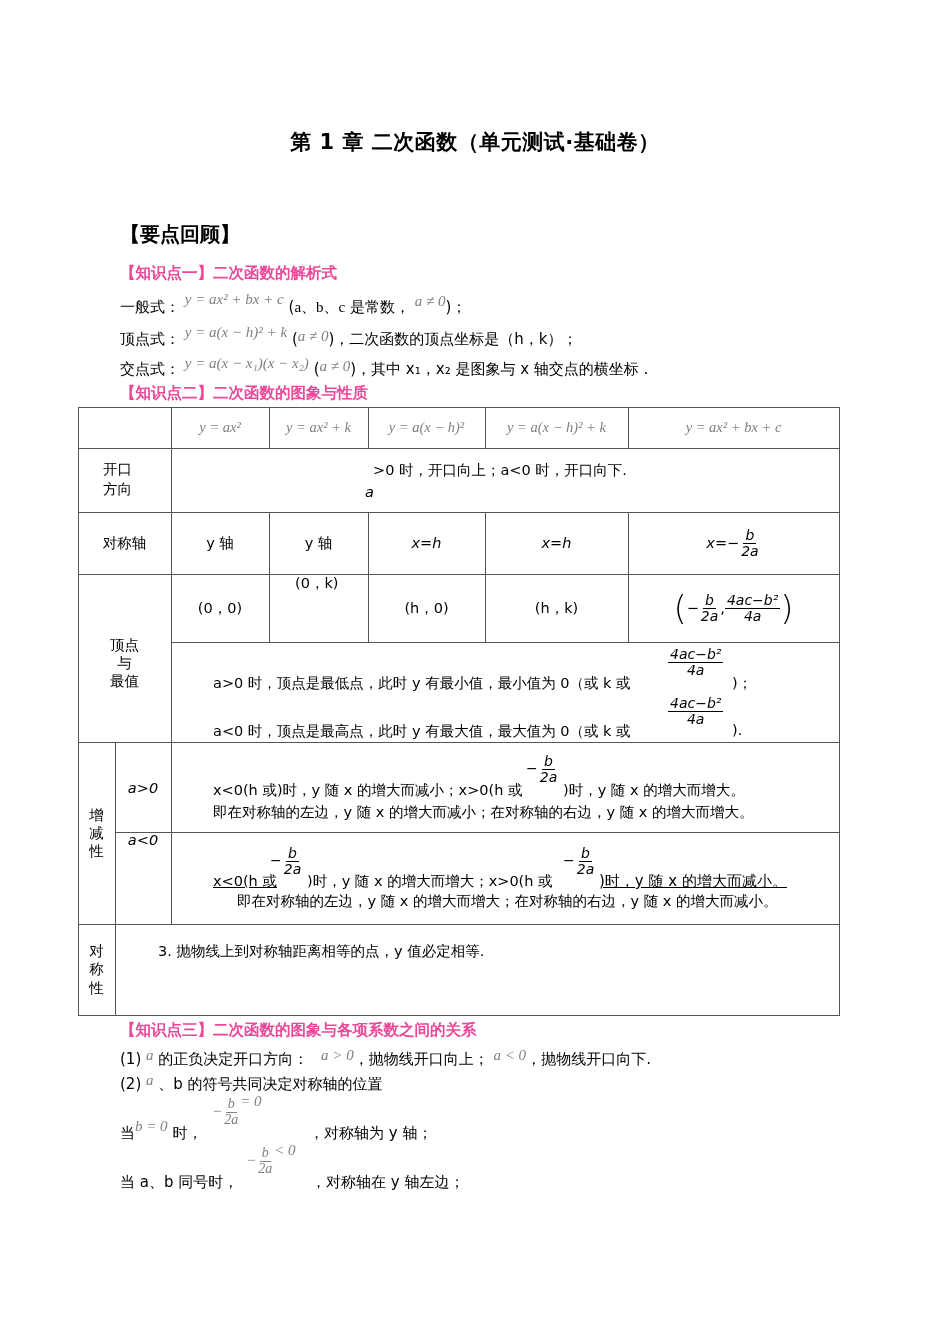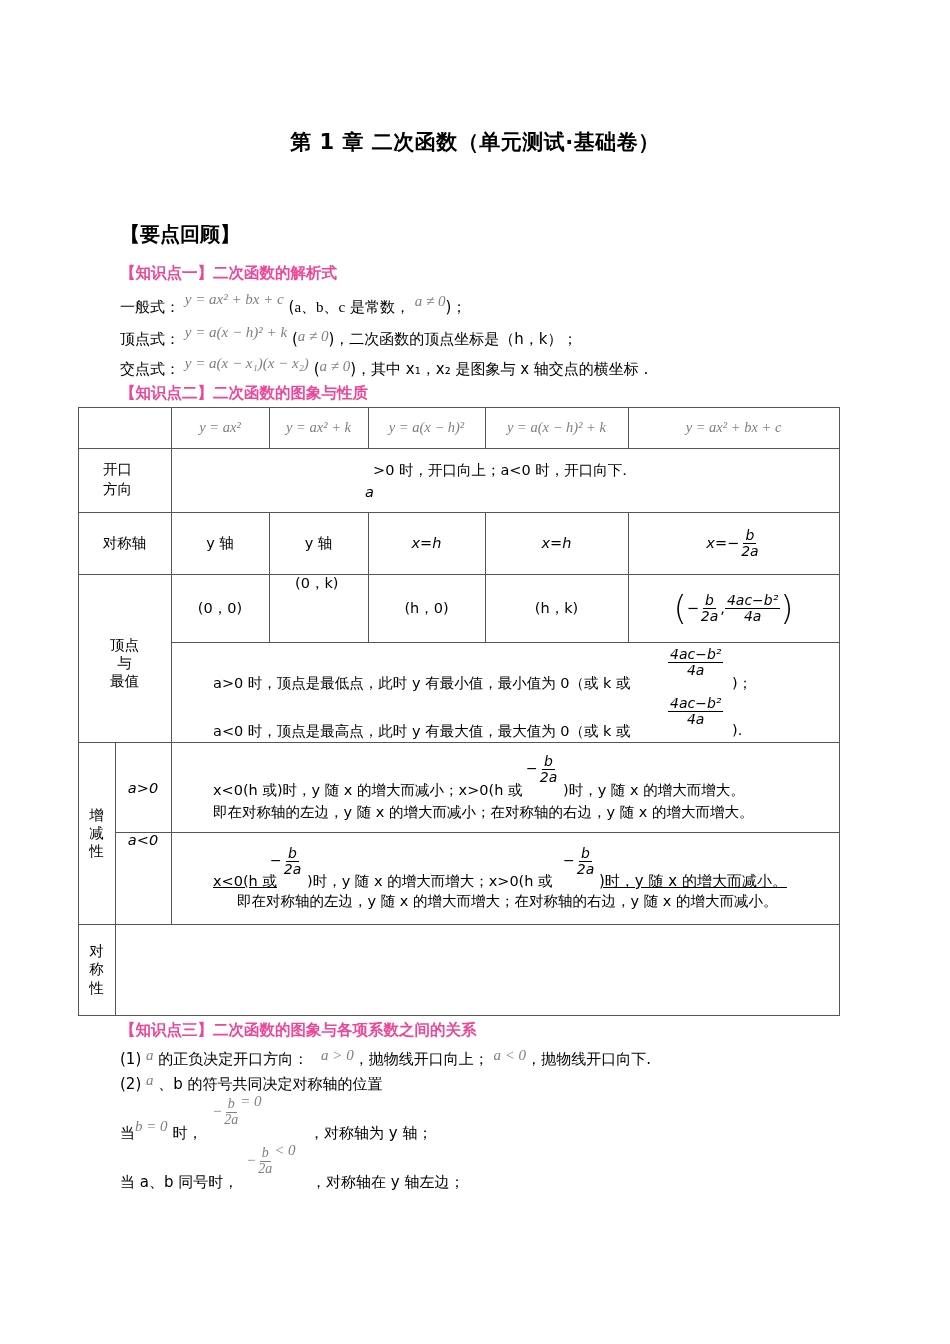--- a/index.html
+++ b/index.html
@@ -181,20 +181,21 @@
   </div>
   <div class="abs" style="left:599px; top:872px; font-size:15px;text-decoration:underline;">)时，y 随 x 的增大而减小。</div>
   <div class="abs" style="left:213px; top:892px; font-size:14.5px;margin-left:24px;">即在对称轴的左边，y 随 x 的增大而增大；在对称轴的右边，y 随 x 的增大而减小。</div>
 
   <div class="cell" style="left:78px; width:37px; top:924px; height:91px; flex-direction:column; line-height:1.25;">
     <span>对</span>
     <span>称</span>
     <span>性</span>
   </div>
   <div class="abs" style="left:158px; top:941px; font-size:14.5px; line-height:21px;">
+    <div>3.  抛物线上到对称轴距离相等的点，y 值必定相等.</div>
   </div>
 </div>
 
 <div class="abs kp" style="left:120px; top:1020px;">【知识点三】二次函数的图象与各项系数之间的关系</div>
 
 <div class="abs line" style="left:120px; top:1050px;">
   <span>(1)</span>
   <span class="math" style="position:relative; top:-4px;">a</span><span> 的正负决定开口方向：</span>
   <span class="math" style="position:relative; top:-4px; margin-left:8px;">a &gt; 0</span><span>，抛物线开口向上；</span>
   <span class="math" style="position:relative; top:-4px;">a &lt; 0</span><span>，抛物线开口向下.</span>

